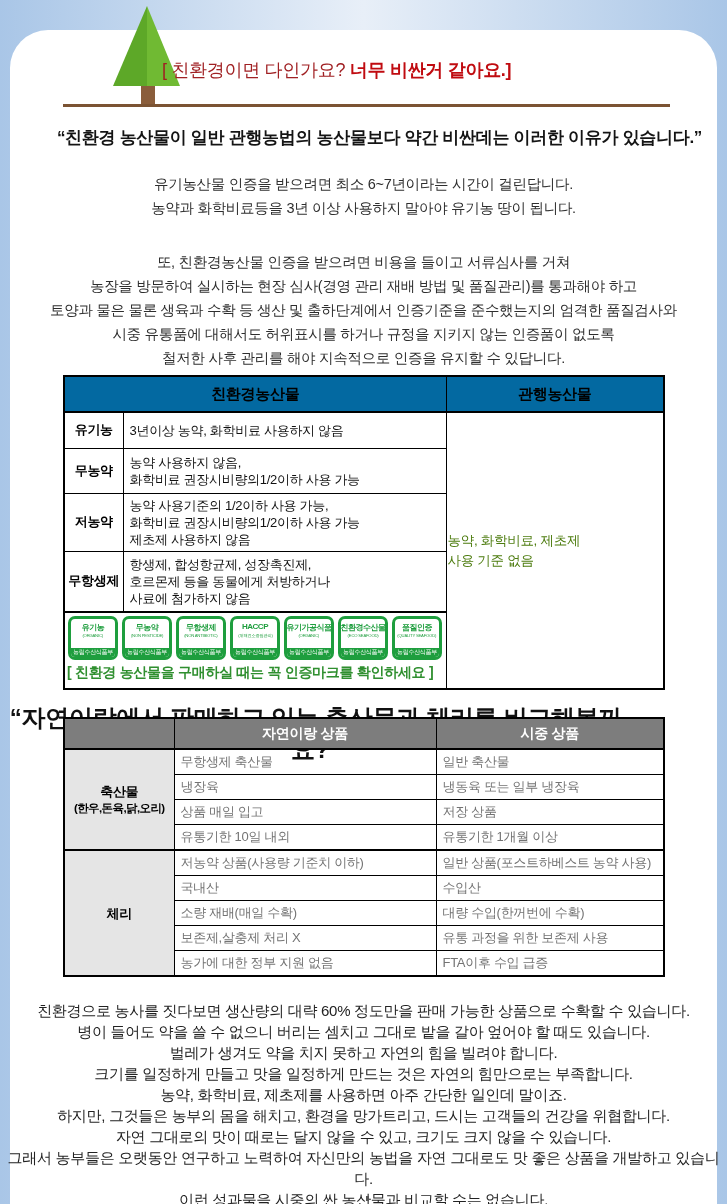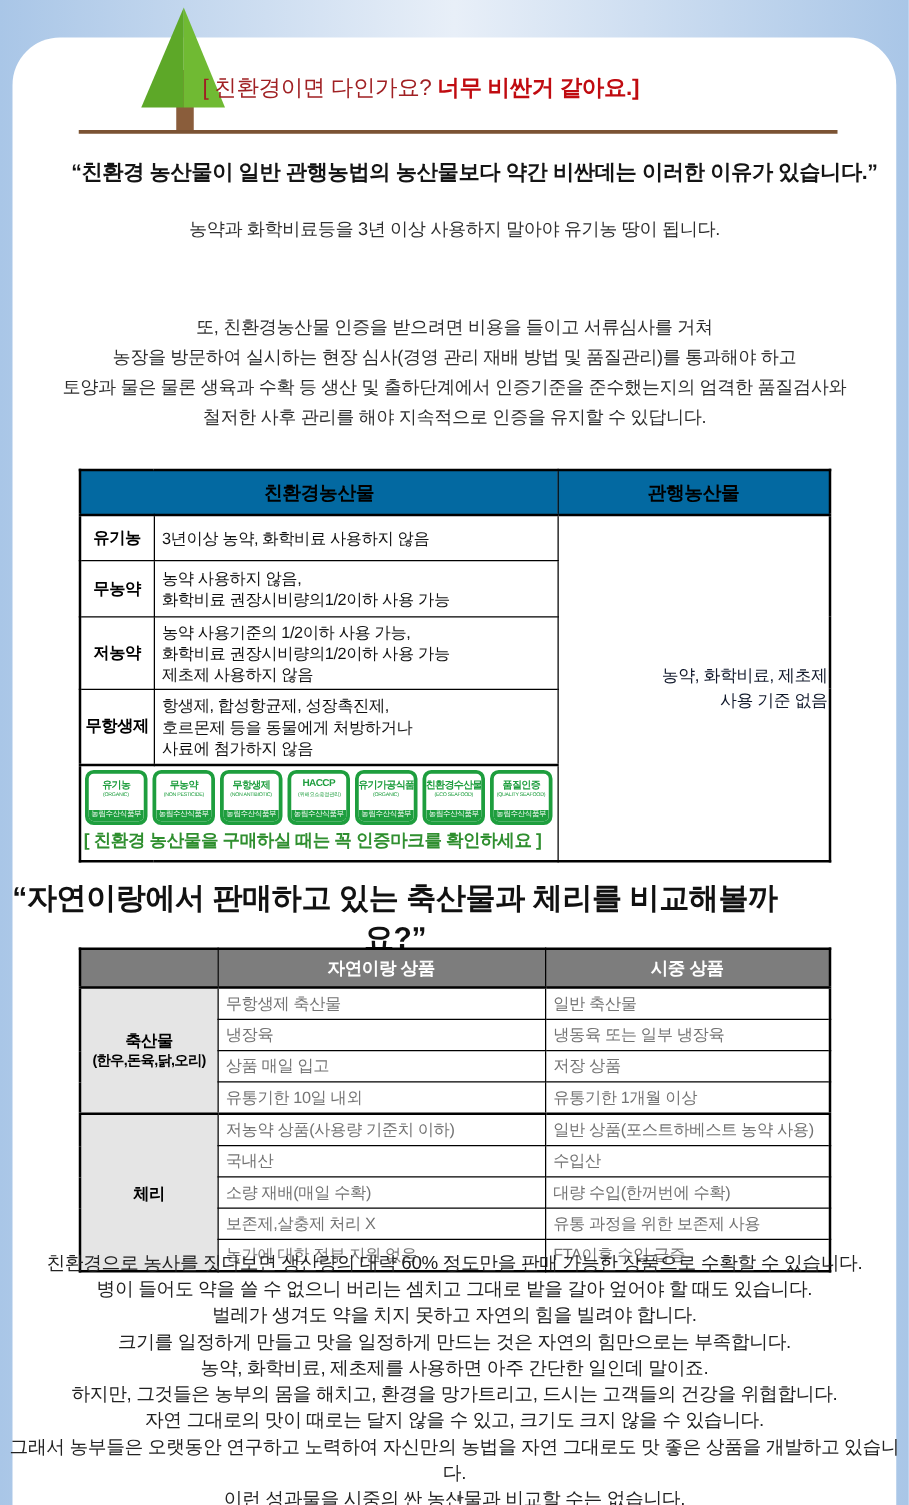--- a/index.html
+++ b/index.html
@@ -27,39 +27,39 @@
 
   
   .table1 { position:absolute; left:63px; top:375px; width:600px;
             border-collapse:collapse; table-layout:fixed; }
   .table1 th, .table1 td { border:1px solid #000; }
   .table1 { border:2px solid #000; }
   .t1-header th { background:#0369a1; color:#000; font-size:15px; font-weight:bold;
                   height:32px; text-align:center; border-bottom:2px solid #000; }
   .t1-label { font-size:13px; font-weight:bold; text-align:center; width:59px; background:#fff; }
   .t1-desc { font-size:13px; text-align:left; padding:2px 6px; line-height:17px; color:#111; }
-  .t1-conv { font-size:13.5px; text-align:right; vertical-align:middle; line-height:20px; color:#0f172a; }
+  .t1-conv { font-size:13.5px; text-align:left; vertical-align:middle; line-height:20px; color:#4d7c0f; }
   .row-h36 { height:36px; } .row-h45 { height:45px; } .row-h58 { height:58px; } .row-h61 { height:61px; }
   .t1-badges-row td { border-top:2px solid #000; height:72px; vertical-align:top; padding:3px 0 0 2px; }
   .badges { display:flex; gap:4px; padding-left:1px; }
   .badge { width:50px; height:44px; border:3px solid #1e9e3e; border-radius:7px; background:#fff;
            box-sizing:border-box; display:flex; flex-direction:column; align-items:center;
            justify-content:flex-start; overflow:hidden; }
   .badge-main { color:#1e9e3e; font-weight:bold; font-size:8px; white-space:nowrap;
                 letter-spacing:-0.5px; margin-top:3px; }
   .badge-sub  { color:#1e9e3e; font-size:6px; white-space:nowrap; transform:scale(0.7); }
   .badge-band { margin-top:auto; width:100%; background:#1e9e3e; color:#fff; font-size:6px;
                 text-align:center; white-space:nowrap; line-height:9px; }
   .badge-note { margin-top:4px; color:#2f8f2f; font-size:14px; font-weight:bold; white-space:nowrap; }
 
   .quote2 { position:absolute; left:0; top:702px; width:632px; text-align:center;
             font-size:24px; font-weight:bold; color:#111; }
 
   
-  .table2 { position:absolute; left:63px; top:758px; width:600px;
+  .table2 { position:absolute; left:63px; top:717px; width:600px;
             border-collapse:collapse; table-layout:fixed; border:2px solid #000; }
   .table2 th, .table2 td { border:1px solid #000; }
   .t2-header th { background:#7d7d7d; color:#fff; font-size:14px; font-weight:bold;
                   height:27px; text-align:center; border-bottom:2px solid #000; }
   .t2-cell { font-size:13px; text-align:left; padding:1px 6px; height:22px; color:#737373; }
   .t2-group { font-size:13px; font-weight:bold; text-align:center; vertical-align:middle;
               line-height:17px; background:#e5e5e5; }
   .t2-sublabel { font-size:11.5px; letter-spacing:-0.6px; white-space:nowrap; }
   .group-start th, .group-start td { border-top:2px solid #000; }
 
@@ -81,27 +81,29 @@
   </svg>
   <div class="ground-line"></div>
 
   <div class="title">
     <span class="title-regular">[ 친환경이면 다인가요? </span><span class="title-bold">너무 비싼거 같아요.]</span>
   </div>
 
   <div class="quote1">“친환경 농산물이 일반 관행농법의 농산물보다 약간 비싼데는 이러한 이유가 있습니다.”</div>
 
   <div class="para para1">
+    <div>유기농산물 인증을 받으려면 최소 6~7년이라는 시간이 걸린답니다.</div>
     <div>농약과 화학비료등을 3년 이상 사용하지 말아야 유기농 땅이 됩니다.</div>
   </div>
 
   <div class="para para2">
     <div>또, 친환경농산물 인증을 받으려면 비용을 들이고 서류심사를 거쳐</div>
     <div>농장을 방문하여 실시하는 현장 심사(경영 관리 재배 방법 및 품질관리)를 통과해야 하고</div>
     <div>토양과 물은 물론 생육과 수확 등 생산 및 출하단계에서 인증기준을 준수했는지의 엄격한 품질검사와</div>
+    <div>시중 유통품에 대해서도 허위표시를 하거나 규정을 지키지 않는 인증품이 없도록</div>
     <div>철저한 사후 관리를 해야 지속적으로 인증을 유지할 수 있답니다.</div>
   </div>
 
   <table class="table1">
     <colgroup>
         <col style="width:59px">
         <col style="width:323px">
         <col style="width:218px">
       </colgroup>
     <tbody>

